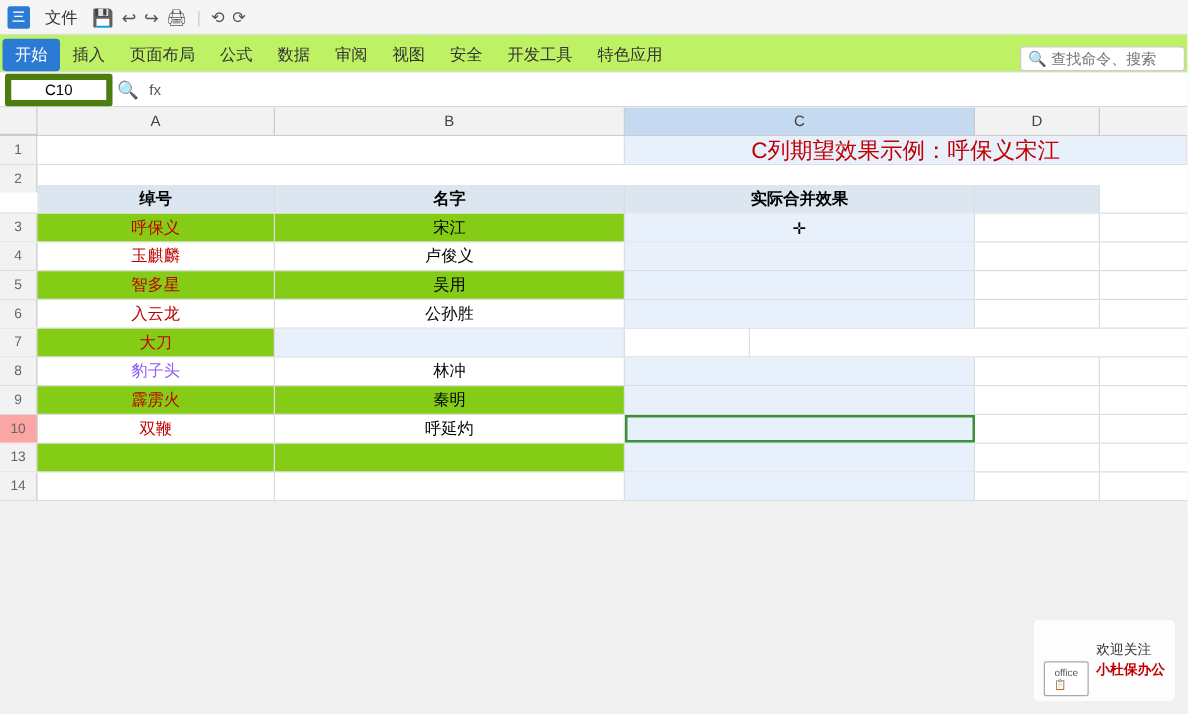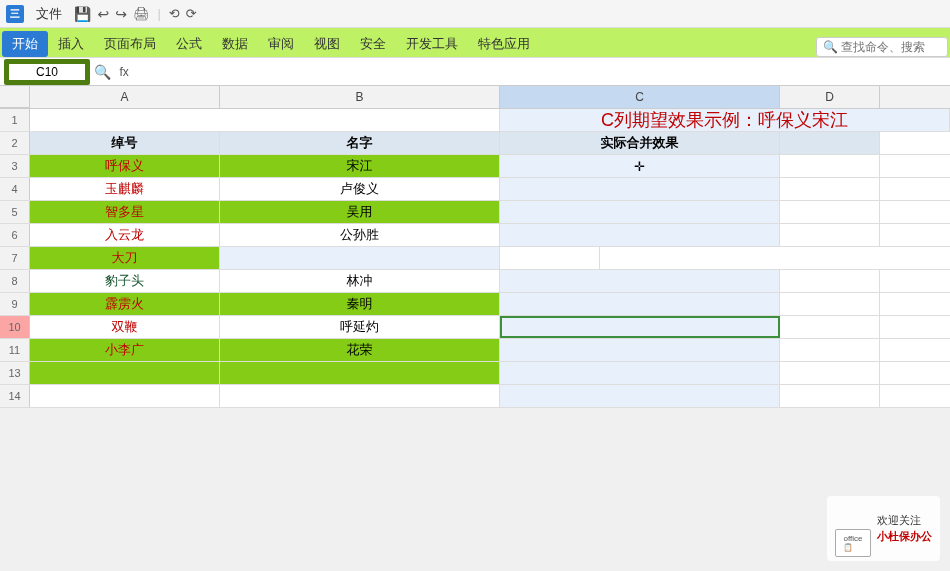--- a/index.html
+++ b/index.html
@@ -70,21 +70,21 @@
       background: #f2f2f2; height: 22px;
     }
     .row-num.selected { background: #fca5a5; }
     .cell {
       display: flex; align-items: center; justify-content: center;
       font-size: 13px; border-right: 1px solid #ddd; height: 22px;
       padding: 0 4px; overflow: hidden; white-space: nowrap;
     }
     .cell.selected-col { background: #e8f0fb; }
     .cell.active-cell { border: 2px solid #3c8f3c; }
-    .cell.header-cell { background: #dce6f1; font-weight: bold; }
+    .cell.header-cell { background: #dce6f1; font-weight: bold; margin-top: 16px; }
     .cell.title-cell { color: #c00000; font-size: 14px; font-weight: normal; }
     .cell.zebra { background: #84cc16; }
 
     
     .watermark {
       position: fixed; bottom: 10px; right: 10px;
       display: flex; align-items: center; gap: 6px;
       background: rgba(255,255,255,0.85); padding: 4px 8px; border-radius: 4px;
       font-size: 11px; color: #333;
     }
@@ -204,47 +204,40 @@
       <div class="cell col-d"></div>
     </div>
         <div class="sheet-row">
       <div class="row-num">7</div>
       <div class="cell col-a zebra" style="color:#c00000;">大刀</div>
       <div class="cell col-c selected-col "></div>
       <div class="cell col-d"></div>
     </div>
         <div class="sheet-row">
       <div class="row-num">8</div>
-      <div class="cell col-a" style="color:#14532d;">豹子头</div>
+      <div class="cell col-a" style="color:#8b5cf6;">豹子头</div>
       <div class="cell col-b">林冲</div>
       <div class="cell col-c selected-col "></div>
       <div class="cell col-d"></div>
     </div>
         <div class="sheet-row">
       <div class="row-num">9</div>
       <div class="cell col-a zebra" style="color:#c00000;">霹雳火</div>
       <div class="cell col-b zebra">秦明</div>
       <div class="cell col-c selected-col "></div>
       <div class="cell col-d"></div>
     </div>
         <div class="sheet-row">
       <div class="row-num selected">10</div>
       <div class="cell col-a" style="color:#c00000;">双鞭</div>
       <div class="cell col-b">呼延灼</div>
       <div class="cell col-c selected-col active-cell"></div>
       <div class="cell col-d"></div>
     </div>
         <div class="sheet-row">
-      <div class="row-num">11</div>
-      <div class="cell col-a zebra" style="color:#c00000;">小李广</div>
-      <div class="cell col-b zebra">花荣</div>
-      <div class="cell col-c selected-col "></div>
-      <div class="cell col-d"></div>
-    </div>
-        <div class="sheet-row">
       <div class="row-num">13</div>
       <div class="cell col-a zebra" style=""></div>
       <div class="cell col-b zebra"></div>
       <div class="cell col-c selected-col "></div>
       <div class="cell col-d"></div>
     </div>
         <div class="sheet-row">
       <div class="row-num">14</div>
       <div class="cell col-a" style=""></div>
       <div class="cell col-b"></div>

